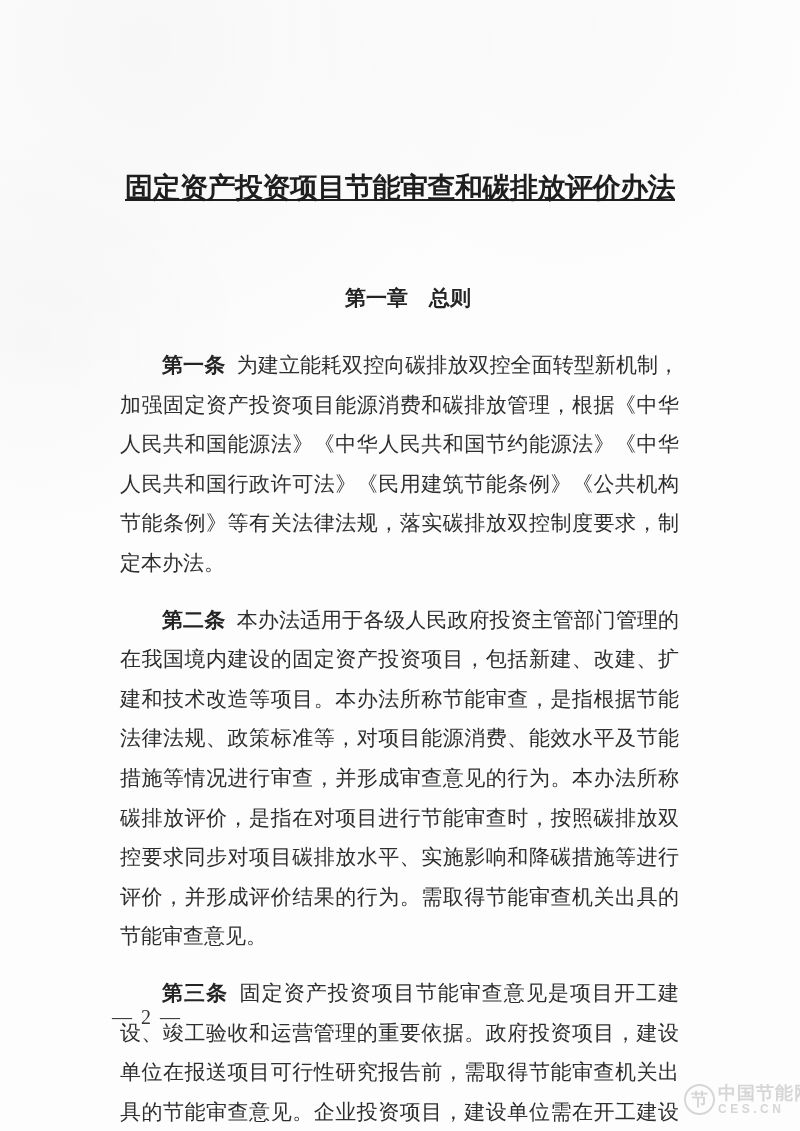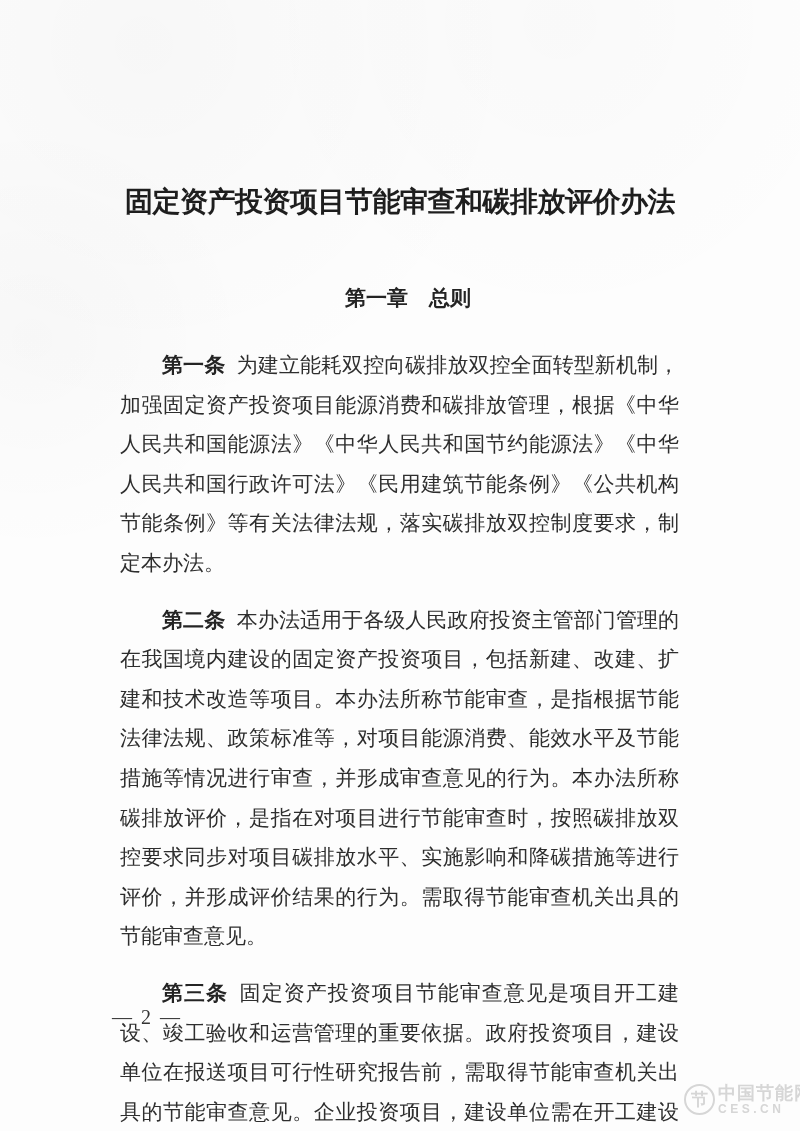--- a/index.html
+++ b/index.html
@@ -26,31 +26,32 @@
     position: absolute;
     inset: 0;
     background:
       radial-gradient(circle at 18% 4%, rgba(0,0,0,0.025), transparent 30%),
       radial-gradient(circle at 70% 2%, rgba(0,0,0,0.015), transparent 25%),
       radial-gradient(circle at 4% 30%, rgba(0,0,0,0.02), transparent 20%);
     pointer-events: none;
   }
   .doc-title {
     position: absolute;
-    top: 186px;
+    top: 172px;
     left: 0;
     width: 100%;
     margin: 0;
     text-align: center;
     font-size: 28px;
     line-height: 1.15;
     font-weight: bold;
     letter-spacing: -0.5px;
     color: #1e1e1e;
     font-family: "Liberation Serif", serif;
+    text-decoration: underline;
   }
   .chapter-heading {
     position: absolute;
     top: 278px;
     left: 0;
     width: 100%;
     margin: 8px;
     text-align: center;
     font-size: 21px;
     line-height: 1.15;

